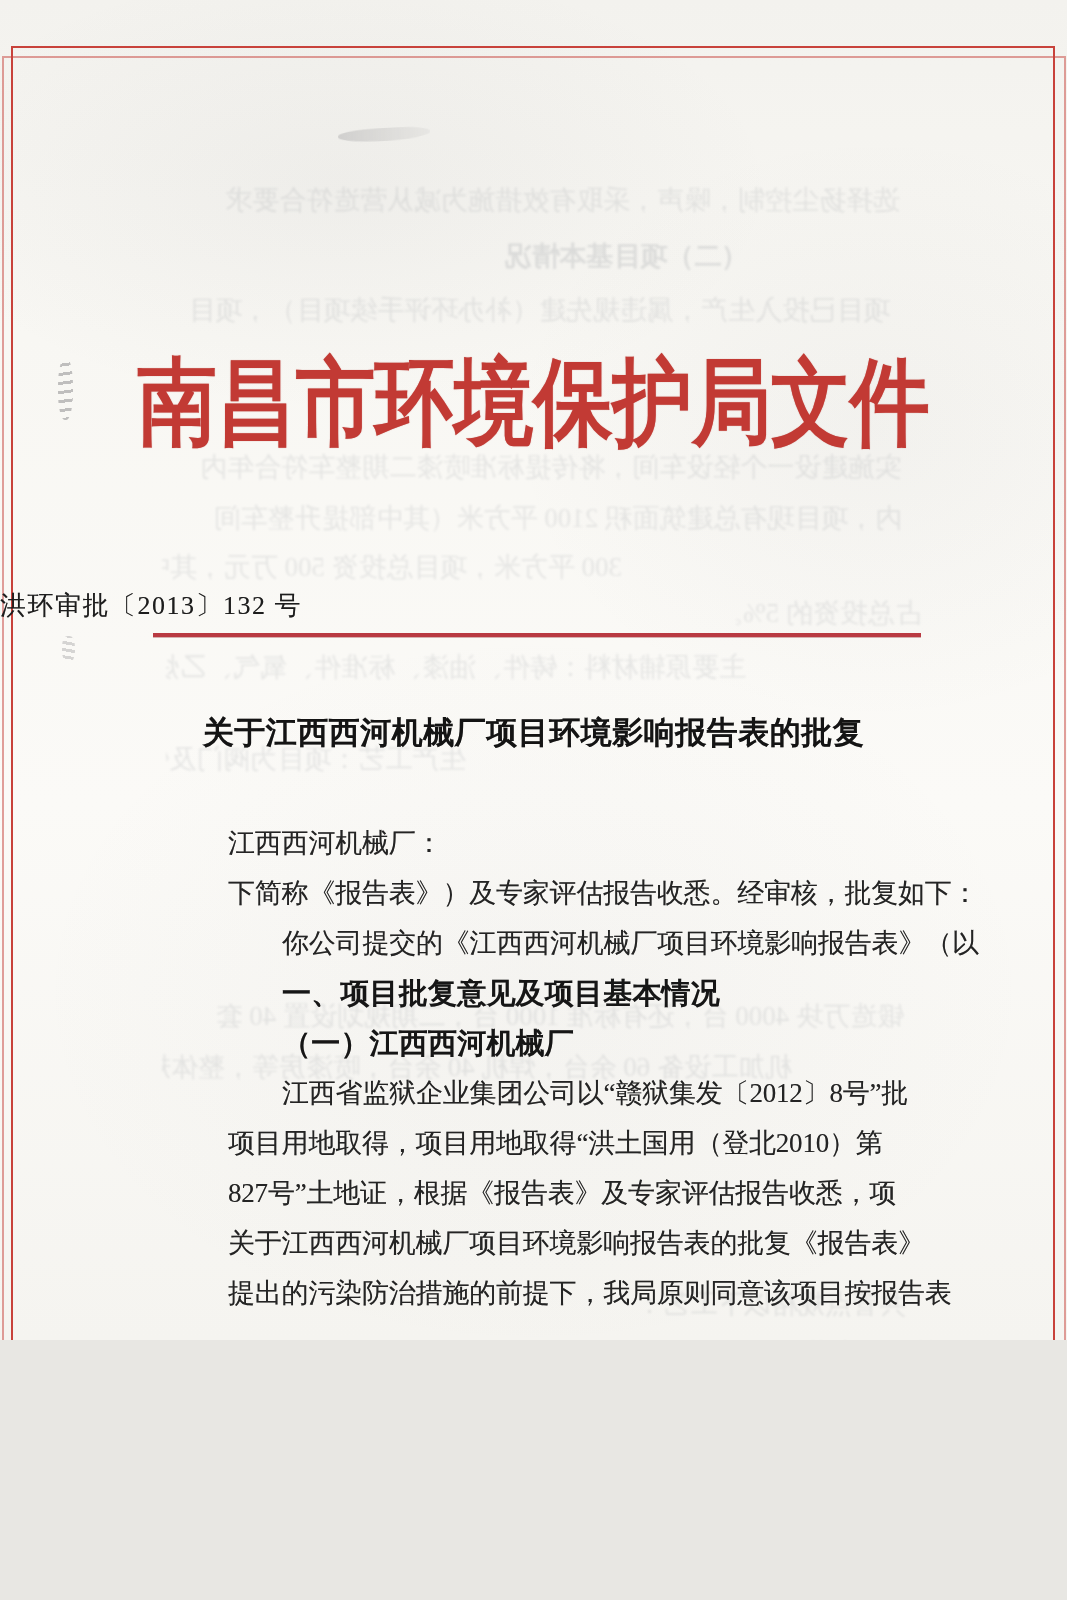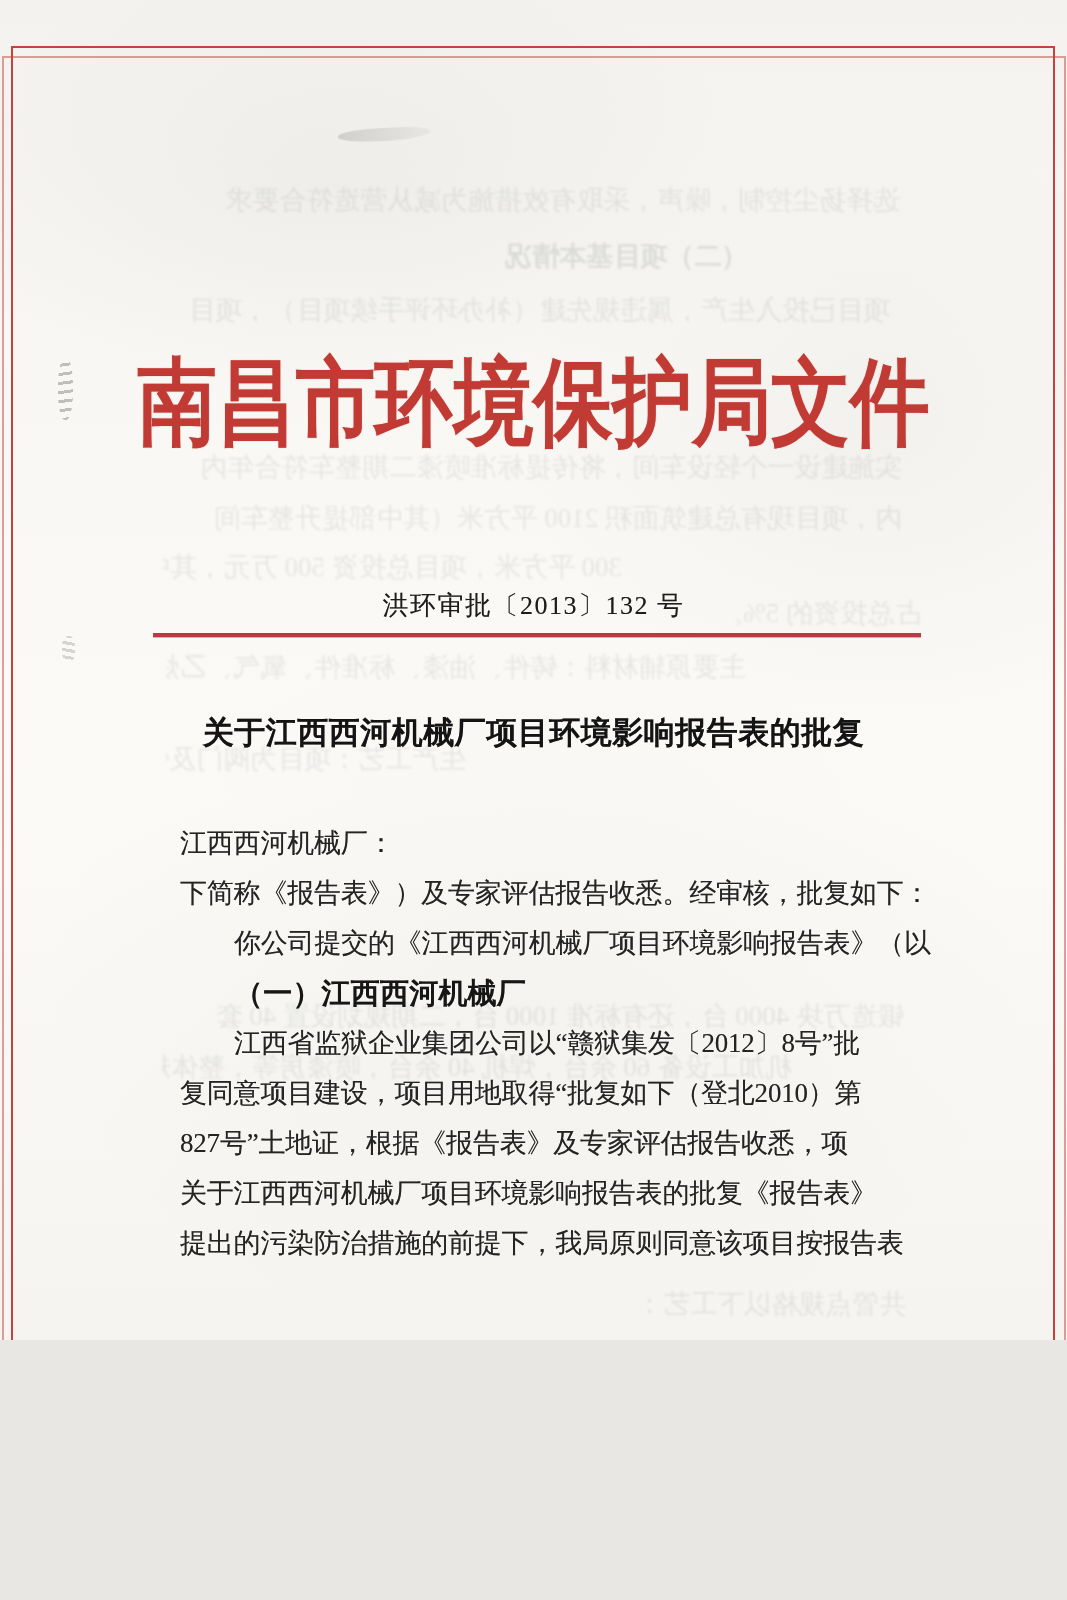--- a/index.html
+++ b/index.html
@@ -35,21 +35,20 @@
     font-size: 88px; font-weight: bold; line-height: 104px;
     color: #c23a34;
     letter-spacing: 0px;
     transform: scale(0.9, 1.08);
     text-shadow: 0 0 1px rgba(170, 45, 40, 0.55);
     white-space: nowrap;
   }
 
   .doc-number {
     position: absolute; top: 588px; left: 0; width: 100%;
-    text-align: center;
     font-size: 26px; letter-spacing: 1.5px; color: #1d1d1d;
     text-shadow: 0 0 0.5px rgba(0,0,0,0.4);
   }
 
   .red-rule {
     position: absolute; top: 633px; left: 153px;
     width: 768px; height: 4px;
     background: #b93a42;
     box-shadow: 0 1px 0 rgba(150, 40, 45, 0.35);
   }
@@ -64,20 +63,21 @@
 
   .body-text {
     position: absolute; top: 818px; left: 180px; width: 748px;
   }
   .line {
     height: 50px; line-height: 50px;
     font-size: 27px; letter-spacing: -0.2px;
     white-space: nowrap;
     color: #242424;
     text-shadow: 0 0 0.6px rgba(0,0,0,0.35);
+    margin-left: 48px;
   }
   .line.indent { padding-left: 54px; }
   .line.bold { font-weight: bold; font-size: 29px; letter-spacing: 0.2px; color: #161616; }
 
   .page-number {
     position: absolute; top: 1360px; left: 836px; width: 120px;
     text-align: center;
     font-size: 25px; letter-spacing: 5px; color: #3a3a3a;
     white-space: nowrap;
   }
@@ -153,23 +153,24 @@
   <div class="doc-number">洪环审批〔2013〕132 号</div>
 
   <div class="red-rule"></div>
 
   <div class="doc-title">关于江西西河机械厂项目环境影响报告表的批复</div>
 
   <div class="body-text">
     <div class="line">江西西河机械厂：</div>
     <div class="line">下简称《报告表》）及专家评估报告收悉。经审核，批复如下：</div>
     <div class="line indent">你公司提交的《江西西河机械厂项目环境影响报告表》（以</div>
+    <div class="line indent bold">一、项目批复意见及项目基本情况</div>
     <div class="line indent bold">（一）江西西河机械厂</div>
     <div class="line indent">江西省监狱企业集团公司以“赣狱集发〔2012〕8号”批</div>
-    <div class="line">复同意项目建设，项目用地取得“批复如下（登北2010）第</div>
+    <div class="line">项目用地取得，项目用地取得“洪土国用（登北2010）第</div>
     <div class="line">827号”土地证，根据《报告表》及专家评估报告收悉，项</div>
     <div class="line">关于江西西河机械厂项目环境影响报告表的批复《报告表》</div>
     <div class="line">提出的污染防治措施的前提下，我局原则同意该项目按报告表</div>
   </div>
 
   <div class="page-number">- 1 -</div>
 
 </div>
 
 </body></html>

